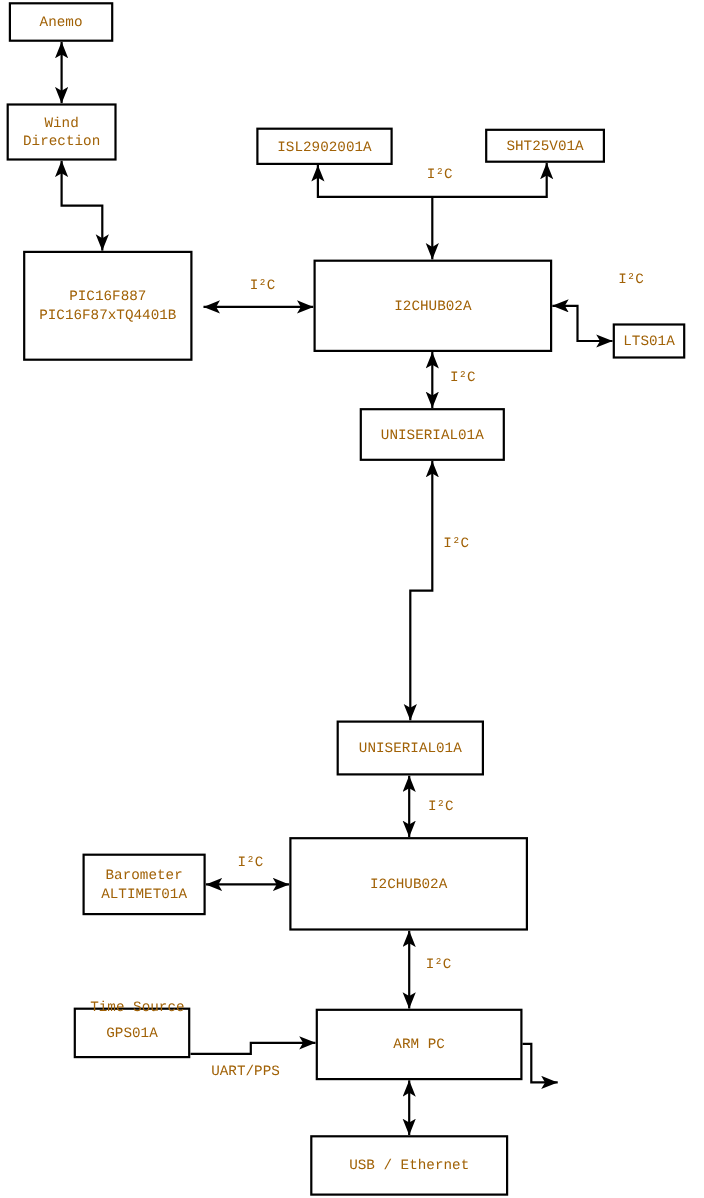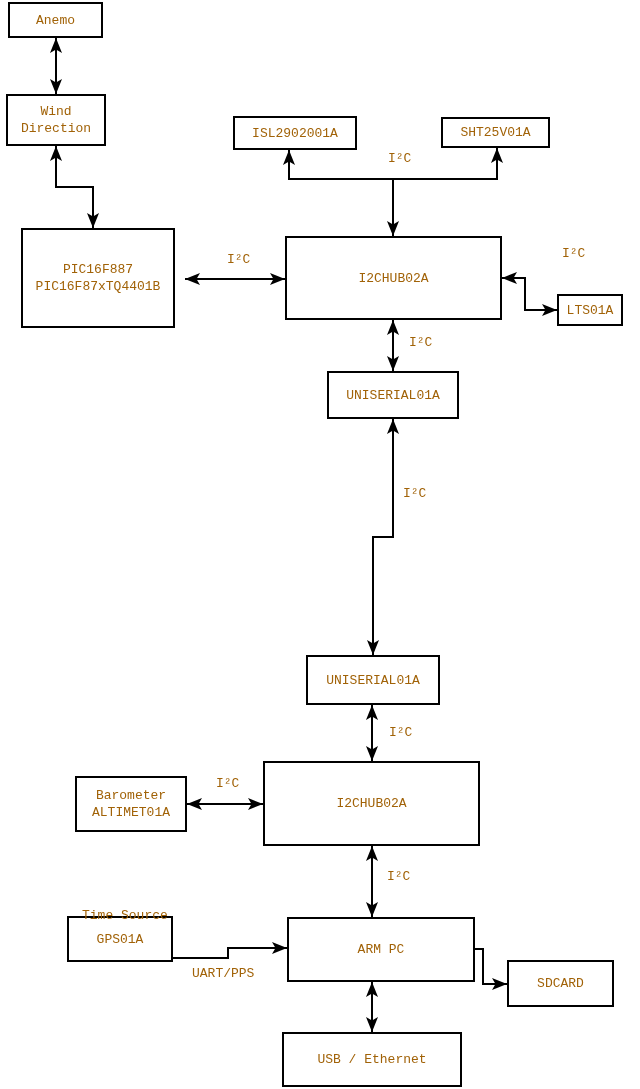--- a/index.html
+++ b/index.html
@@ -127,23 +127,20 @@
   </div>
 
   <div class="node" style="left:67px;top:916px;width:106px;height:46px;text-align:center;">
     <span>GPS01A</span>
   </div>
 
   <div class="node" style="left:287px;top:917px;width:188px;height:65px;">
     <span>ARM PC</span>
   </div>
 
-  <div class="node" style="left:507px;top:960px;width:107px;height:47px;">
-    <span>SDCARD</span>
-  </div>
 
   <div class="node" style="left:282px;top:1032px;width:180px;height:55px;">
     <span>USB / Ethernet</span>
   </div>
 
   <div class="elabel" style="left:388px;top:151px;">I²C</div>
   <div class="elabel" style="left:227px;top:252px;">I²C</div>
   <div class="elabel" style="left:562px;top:246px;">I²C</div>
   <div class="elabel" style="left:409px;top:335px;">I²C</div>
   <div class="elabel" style="left:403px;top:486px;">I²C</div>

